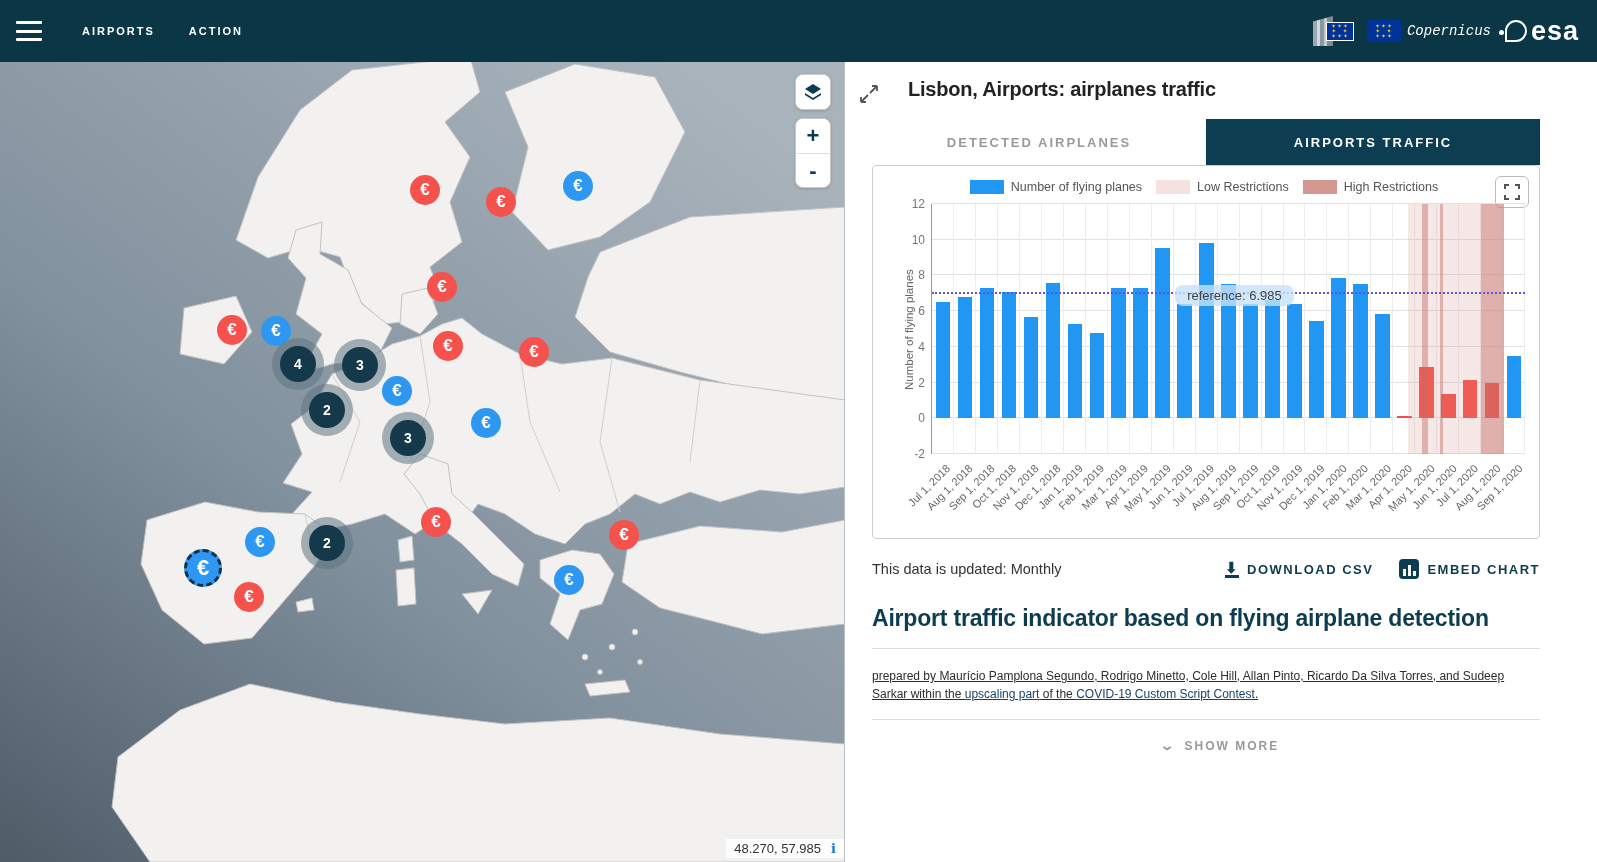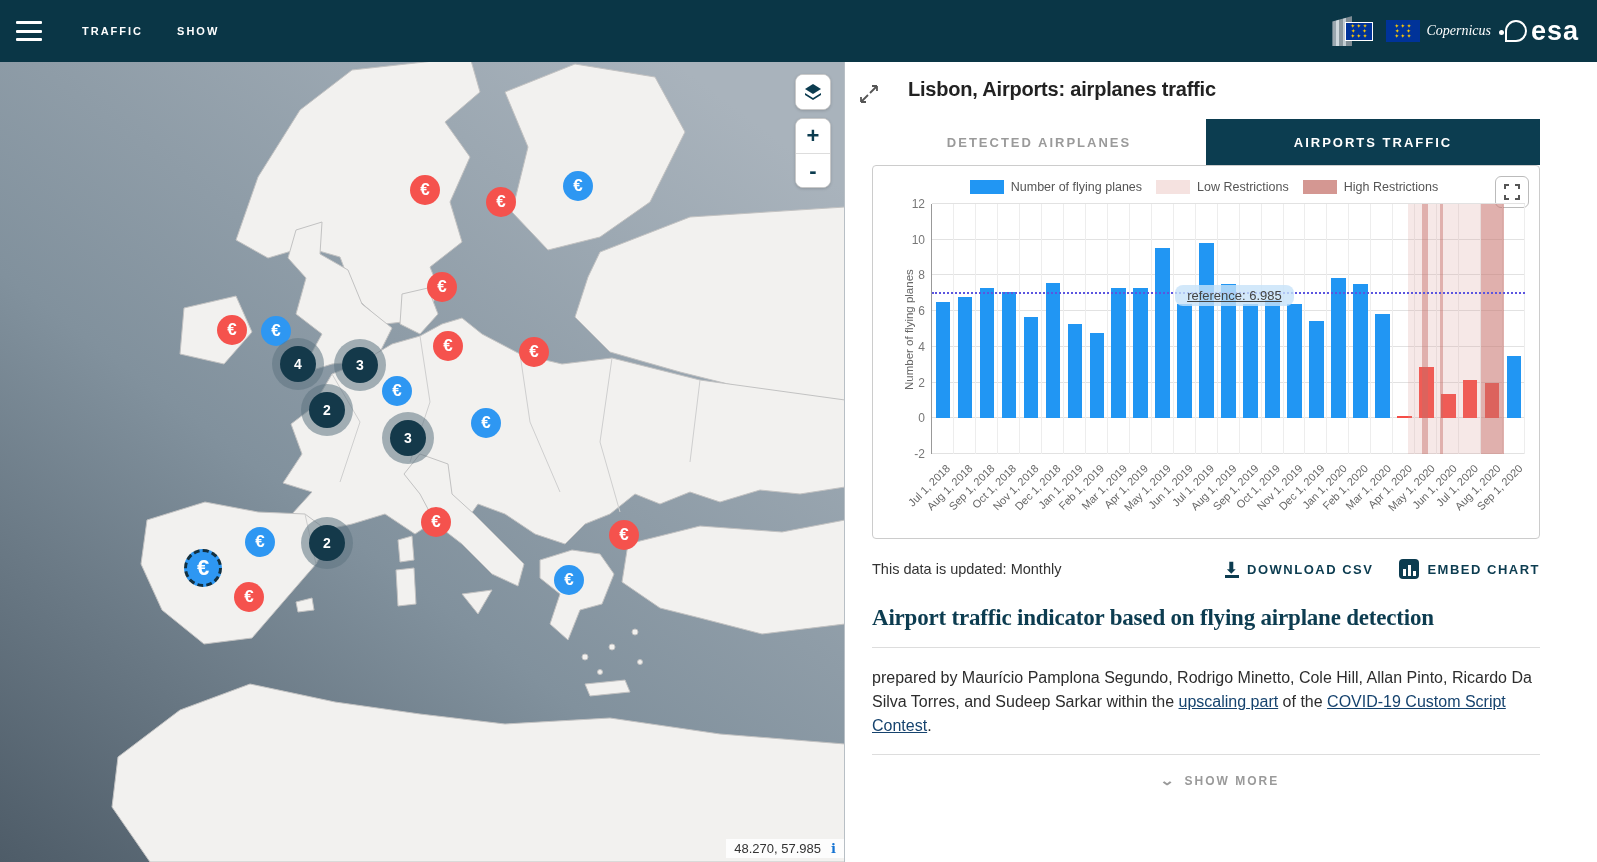--- a/index.html
+++ b/index.html
@@ -13,21 +13,21 @@
   .header-nav { display:flex; gap:34px; margin-left:40px; }
   .nav-link { color:#fff; font-size:11px; font-weight:bold; letter-spacing:2px; text-decoration:none; cursor:pointer; }
   .header-logos { position:absolute; right:18px; top:0; height:62px; display:flex; align-items:center; gap:14px; }
   .ec-logo { display:flex; align-items:center; }
   .ec-cols { width:20px; height:30px; background:linear-gradient(90deg,#9aa7af 0 4px,#cfd8dd 4px 7px,#8b989f 7px 11px,#c3ccd1 11px 14px,#7e8b93 14px 20px); clip-path:polygon(0 18%,100% 0,100% 100%,0 100%); }
   .eu-flag { background:#003399; position:relative; display:flex; align-items:center; justify-content:center; }
   .eu-flag.small { width:26px; height:17px; margin-left:-6px; box-shadow:0 0 0 1px #fff; }
   .eu-flag.med { width:34px; height:22px; }
   .eu-stars { color:#ffcc00; font-size:6px; letter-spacing:1px; line-height:5px; text-align:center; }
   .copernicus { display:flex; align-items:center; gap:6px; }
-  .copernicus-label { font-size:14px; color:#fff; font-family:Liberation Serif, serif; font-style:italic; }
+  .copernicus-label { font-size:14px; color:#fff; font-family:Liberation Mono, monospace; font-style:italic; }
   .esa-logo { display:flex; align-items:center; gap:4px; }
   .esa-dot { width:22px; height:22px; border:2px solid #fff; border-radius:50% 50% 50% 0; position:relative; }
   .esa-dot::before { content:""; position:absolute; left:-8px; top:8px; width:5px; height:5px; border-radius:50%; background:#fff; }
   .esa-label { color:#fff; font-size:27px; font-weight:bold; letter-spacing:1px; }
 
   
   .main { display:flex; height:800px; }
   .map-section { position:relative; width:845px; height:800px; overflow:hidden; background:#8795a1; border-right:1px solid #b8bfc5; }
   .panel { position:relative; width:751px; height:776px; background:#fff; overflow:hidden;border-radius:10px; }
 
@@ -88,39 +88,39 @@
   .meta-row { display:flex; align-items:center; margin:20px 56px 0 27px; }
   .updated-text { font-size:14.5px; color:#333; }
   .meta-actions { margin-left:auto; display:flex; gap:26px; align-items:center; }
   .action-btn { display:flex; align-items:center; gap:8px; font-size:13px; font-weight:bold; letter-spacing:1.5px; color:#0c3c50; cursor:pointer; background:none; border:none; }
   .dl-icon { display:flex; flex-direction:column; align-items:center; }
   .dl-arrow { font-size:15px; line-height:13px; color:#0c3c50; font-weight:bold; }
   .dl-bar { width:14px; height:3px; background:#0c3c50; margin-top:1px; }
   .embed-icon { width:20px; height:20px; background:#0c3c50; border-radius:4px; display:flex; align-items:flex-end; justify-content:center; gap:2px; padding:3px 3px; }
   .embed-icon i { display:block; width:3px; background:#fff; }
 
-  .section-title { margin:26px 56px 0 27px; font-size:23px; font-weight:bold; color:#0c3c50; letter-spacing:-0.2px;font-family:Liberation Serif, serif; }
+  .section-title { margin:26px 56px 0 27px; font-size:23px; font-weight:bold; color:#0c3c50; letter-spacing:-0.2px; }
   .divider { margin:16px 56px 0 27px; border-top:1px solid #ddd; }
-  .description { margin:18px 56px 0 27px; font-size:16px; color:#2d2d2d; line-height:1.5; }
+  .description { margin:18px 56px 0 27px; font-size:12px; color:#2d2d2d; line-height:1.5;text-decoration:underline; }
   .description a { color:#16436e; cursor:pointer; }
   .show-more { display:flex; align-items:center; justify-content:center; gap:10px; margin-top:18px; color:#9a9a9a; font-size:12px; font-weight:bold; letter-spacing:2px; cursor:pointer; background:none; border:none; width:100%; }
   .chev { font-size:13px; transform:scaleX(1.4); display:inline-block; }
 </style>
 </head>
 <body>
 
 <div class="header">
   <div class="hamburger">
       <span></span>
       <span></span>
       <span></span>
     </div>
   <div class="header-nav">
-      <a class="nav-link">TRAFFIC</a>
-      <a class="nav-link">SHOW</a>
+      <a class="nav-link">AIRPORTS</a>
+      <a class="nav-link">ACTION</a>
     </div>
   <div class="header-logos">
     <div class="ec-logo">
       <div class="ec-cols"></div>
       <div class="eu-flag small">
           <div class="eu-stars">✦✦✦<br>✦&nbsp;&nbsp;✦<br>✦✦✦</div>
         </div>
     </div>
     <div class="copernicus">
       <div class="eu-flag med">
@@ -397,21 +397,21 @@
                 </div>
                 <div class="barslot">
                   <div class="bar blue" style="height: 62.5px;"></div>
                 </div>
               </div>
               <div class="zone low" style="left: 80.3%; width: 16.1%;"></div>
               <div class="zone high" style="left: 82.6%; width: 1.1%;"></div>
               <div class="zone high" style="left: 85.7%; width: 0.5%;"></div>
               <div class="zone high" style="left: 92.6%; width: 3.8%;"></div>
               <div class="ref-line" style="bottom: 160.446px;"></div>
-              <div class="ref-label" style="bottom: 148.446px; left: 41%; text-decoration: underline;">reference: 6.985</div>
+              <div class="ref-label" style="bottom: 148.446px; left: 41%;">reference: 6.985</div>
             </div>
           <div class="xlabels" id="xlabels">
               <div class="xlab">
                 <span>Jul 1, 2018</span>
               </div>
               <div class="xlab">
                 <span>Aug 1, 2018</span>
               </div>
               <div class="xlab">
                 <span>Sep 1, 2018</span>

